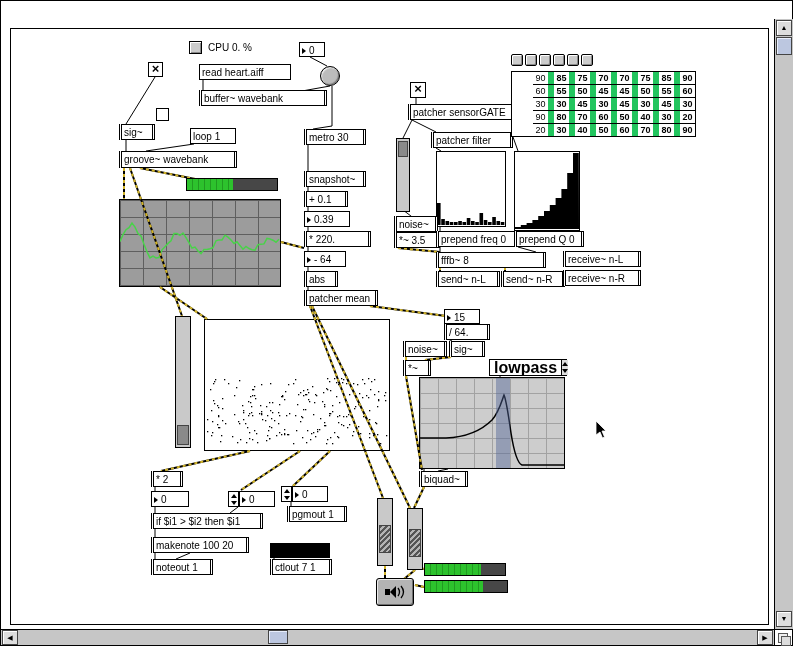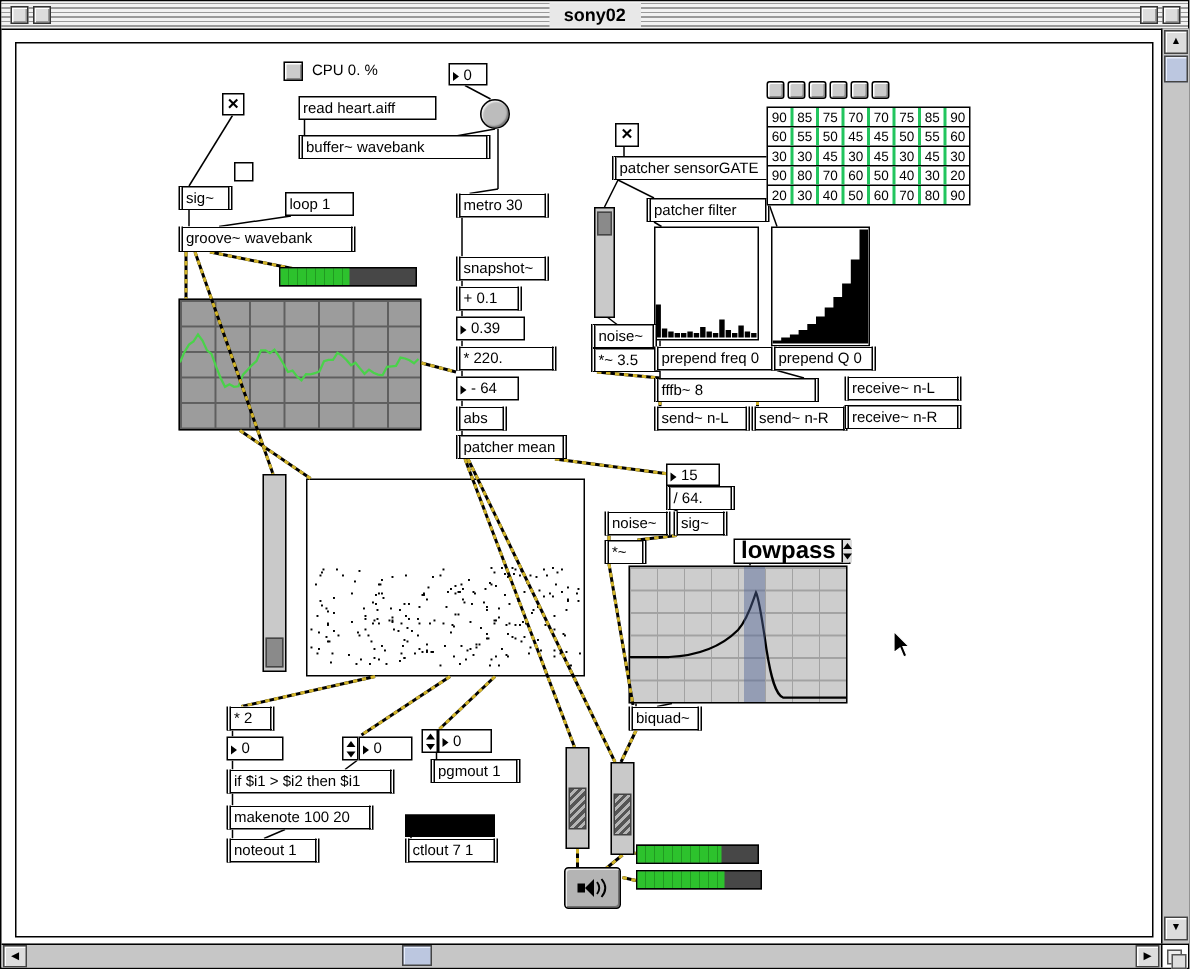--- a/index.html
+++ b/index.html
@@ -47,24 +47,24 @@
   
   .slider{position:absolute;box-sizing:border-box;border:1px solid #000;background:#c9c9c9;z-index:10;}
   .thumb{position:absolute;left:1px;right:1px;background:#8a8a8a;border:1px solid #444;}
   .thumb.hatch{background:repeating-linear-gradient(135deg,#555 0 2px,#b5b5b5 2px 4px);}
   
   .hbar{position:absolute;box-sizing:border-box;border:1px solid #000;background:#474747;z-index:10;}
   .hbar .fill{position:absolute;left:0;top:0;bottom:0;
               background:repeating-linear-gradient(90deg,#2dc22d 0 5px,#219a21 5px 6px);}
   
   .grid{position:absolute;border:1px solid #000;background:#fff;z-index:10;}
-  .grid-row{display:flex;}
+  .grid-row{display:flex;margin-left:21px;}
   .grid-row + .grid-row{border-top:1px solid #000;}
   .grid-cell{width:15px;height:12px;font-size:9px;line-height:12px;text-align:center;}
-  .grid-cell + .grid-cell{border-left:2px solid #22c55e;}
+  .grid-cell + .grid-cell{border-left:6px solid #22c55e;font-weight:bold;}
   .preset{position:absolute;width:12px;height:12px;box-sizing:border-box;border:1px solid #000;background:#ccc;
           box-shadow:inset 1px 1px 0 #fff,inset -1px -1px 0 #888;border-radius:2px;z-index:10;}
   
   .incdec{position:absolute;box-sizing:border-box;border:1px solid #000;background:#fff;z-index:10;
           display:flex;flex-direction:column;align-items:center;justify-content:space-around;}
   .arr-up{width:0;height:0;border-left:3px solid transparent;border-right:3px solid transparent;border-bottom:4px solid #000;}
   .arr-dn{width:0;height:0;border-left:3px solid transparent;border-right:3px solid transparent;border-top:4px solid #000;}
   
   .popup{position:absolute;box-sizing:border-box;border:1px solid #000;background:#fff;z-index:10;display:flex;
          height:17px;font-size:16px;font-weight:bold;line-height:14px;}
@@ -613,27 +613,20 @@
       <path d="M18 4 q5 6 0 12" stroke="#000" fill="none" stroke-width="1.3"></path>
     </svg>
   </div>
   <div class="hbar" style="left:424px;top:563px;width:82px;height:13px">
     <div class="fill" style="width:56px"></div>
   </div>
   <div class="hbar" style="left:424px;top:580px;width:84px;height:13px">
     <div class="fill" style="width:58px"></div>
   </div>
 
-  <div class="titlebar">
-    <div class="tb-box" style="left:6px"></div>
-    <div class="tb-box" style="left:21px"></div>
-    <div class="tb-title">sony02</div>
-    <div class="tb-box" style="left:759px"></div>
-    <div class="tb-box" style="left:774px"></div>
-  </div>
 
   <div class="sb-track" style="left:774px;top:19px;width:19px;height:610px;border-left:1px solid #000"></div>
   <div class="sb-btn" style="left:776px;top:20px">▲</div>
   <div class="sb-thumb" style="left:776px;top:37px;width:16px;height:18px"></div>
   <div class="sb-btn" style="left:776px;top:611px">▼</div>
 
   <div class="sb-track" style="left:1px;top:629px;width:773px;height:16px;border-top:1px solid #000"></div>
   <div class="sb-btn" style="left:2px;top:630px;height:15px">◀</div>
   <div class="sb-thumb" style="left:268px;top:630px;width:20px;height:14px"></div>
   <div class="sb-btn" style="left:757px;top:630px;height:15px">▶</div>

